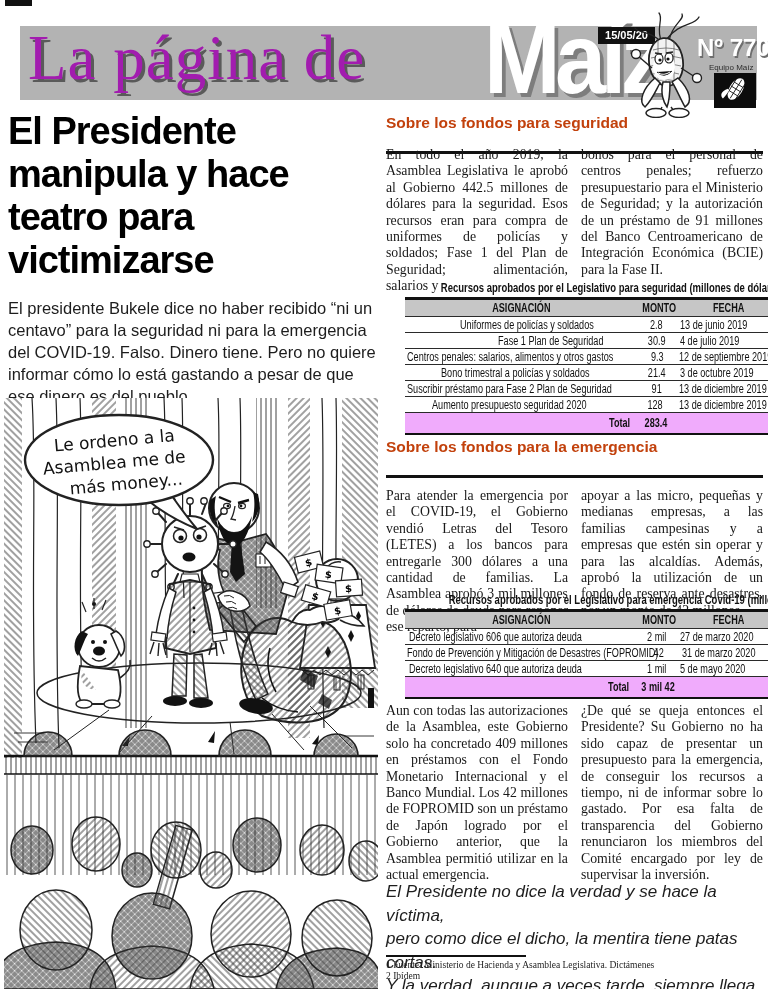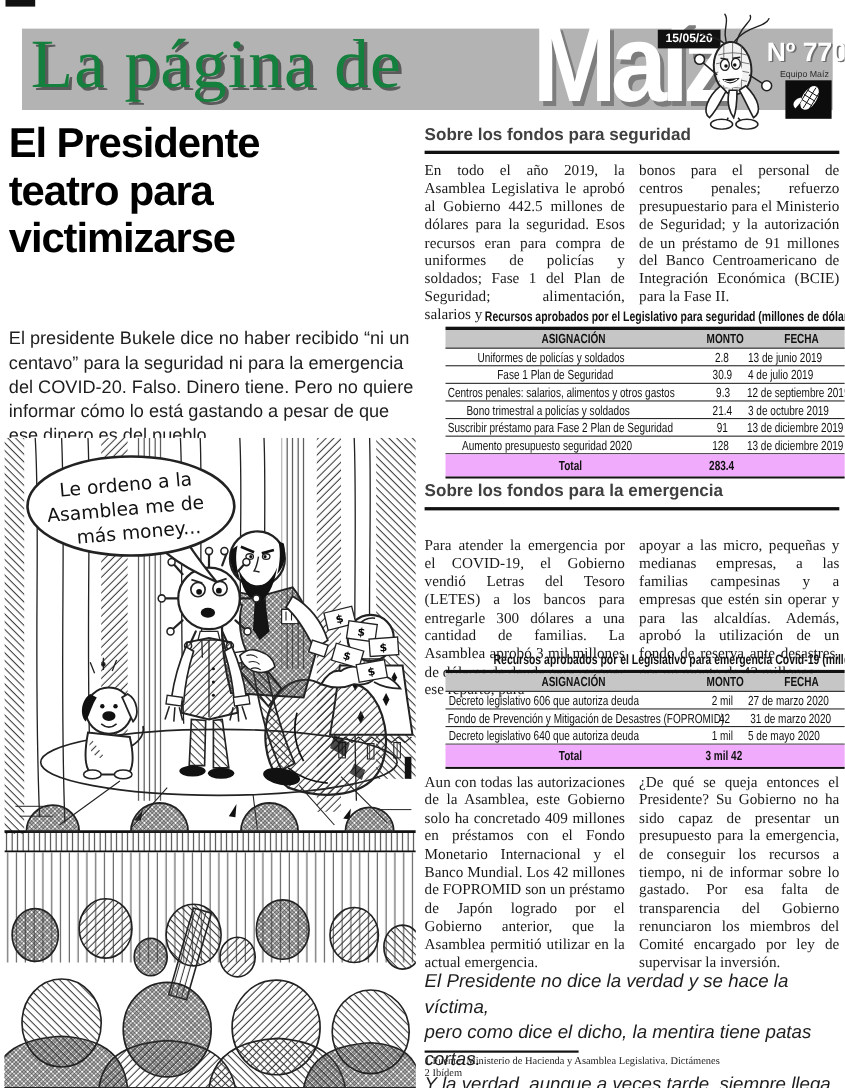--- a/index.html
+++ b/index.html
@@ -4,50 +4,50 @@
 <style>
   html,body{margin:0;padding:0;background:#fff;}
   .page{position:relative;width:768px;height:989px;background:#fff;overflow:hidden;
         font-family:"Liberation Sans",sans-serif;color:#111;}
   .abs{position:absolute;}
 
   
   .corner-dash{left:5px;top:0;width:27px;height:6px;background:#111;}
   .banner{left:20px;top:26px;width:737px;height:74px;background:#b3b3b3;}
   .script-title{left:28px;top:27px;font-family:"Liberation Serif",serif;font-size:63px;
-      line-height:1;color:#15803d;text-shadow:3px 3px 0 #5a5a5a;letter-spacing:1px;white-space:nowrap;}
+      line-height:1;color:#a21caf;text-shadow:3px 3px 0 #5a5a5a;letter-spacing:1px;white-space:nowrap;}
   .brand-wrap{left:484px;top:8px;transform:scaleX(0.92);transform-origin:0 0;}
   .brand{font-size:100px;line-height:1;font-weight:bold;color:#fff;letter-spacing:-6px;
       text-shadow:4px 4px 0 #7d7d7d;white-space:nowrap;}
   .date-box{left:598px;top:27px;width:57px;height:17px;background:#111;color:#fff;
       font-size:11px;font-weight:bold;text-align:center;line-height:17px;}
   .issue{left:697px;top:34px;font-size:24px;font-weight:bold;color:#fff;
       text-shadow:1.5px 1.5px 0 #6e6e6e;white-space:nowrap;}
   .team{left:709px;top:63px;font-size:8px;color:#2b2b2b;white-space:nowrap;}
   .logo-box{left:714px;top:73px;width:42px;height:35px;background:#0c0c0c;}
 
   
   .headline{left:8px;top:110px;width:372px;font-size:38px;font-weight:bold;
       line-height:43px;letter-spacing:-1px;color:#000000;}
   .deck{left:8px;top:297px;width:374px;font-size:16.5px;line-height:22px;color:#1d1d1d;}
 
   
-  .sec-head{left:386px;width:377px;font-size:15.5px;font-weight:bold;color:#404040;
-      padding-bottom:5px;border-bottom:3px solid #111;}
+  .sec-head{left:386px;width:377px;font-size:15.5px;font-weight:bold;color:#c2410c;
+      padding-bottom:19px;border-bottom:3px solid #111;}
   .cols{left:386px;width:377px;display:flex;gap:13px;font-family:"Liberation Serif",serif;
       font-size:13.8px;line-height:16.4px;color:#191919;}
   .cols .col{width:182px;text-align:justify;}
   .tbl-title{left:386px;width:377px;text-align:center;font-weight:bold;font-size:12.5px;white-space:nowrap;}
   .tbl-title .cnd{transform-origin:50% 50%;}
   .tbl{left:405px;width:377px;border-top:3px solid #111;border-bottom:2.5px solid #111;font-size:12px;}
   .tr{display:flex;align-items:center;height:15px;border-bottom:1.2px solid #2a2a2a;}
   .tr.th{background:#c6c6c6;height:16px;font-weight:bold;}
   .tr.total{background:#f0abfc;height:20px;font-weight:bold;border-bottom:none;}
   .td{overflow:visible;white-space:nowrap;}
-  .td.a{width:232px;text-align:center;padding-left:2px;}
+  .td.a{width:232px;text-align:right;padding-left:2px;}
   .td.m{width:40px;text-align:center;}
   .td.f{width:103px;text-align:left;padding-left:4px;}
   .tr.th .td{text-align:center;padding-left:0;}
   .cnd{display:inline-block;transform:scaleX(0.76);transform-origin:0 50%;white-space:nowrap;}
   .cndc{transform-origin:50% 50%;}
   .conclusion{left:386px;top:880px;width:377px;font-size:17px;font-style:italic;
       line-height:23.5px;color:#1d1d1d;}
   .foot-rule{left:386px;top:955px;width:140px;height:2px;background:#111;}
   .footnotes{left:386px;top:960px;width:377px;font-family:"Liberation Serif",serif;
       font-size:9.5px;line-height:11px;color:#222;}
@@ -118,24 +118,25 @@
           <path d="M15,20 C10,26 12,30 16,31 C17,27 17,23 17,21 Z" fill="#fff"></path>
         </g>
         <rect x="1" y="1" width="3" height="33" fill="#0c0c0c"></rect>
       </svg>
     </div>
   </header>
 
   <section>
     <h1 class="abs headline" style="margin:0;">
       <div>El Presidente</div>
+      <div>manipula y hace</div>
       <div>teatro para</div>
       <div>victimizarse</div>
     </h1>
-    <p class="abs deck" style="margin:0;">El presidente Bukele dice no haber recibido “ni un centavo” para la seguridad ni para la emergencia del COVID-20. Falso. Dinero tiene. Pero no quiere informar cómo lo está gastando a pesar de que ese dinero es del pueblo.</p>
+    <p class="abs deck" style="margin:0;">El presidente Bukele dice no haber recibido “ni un centavo” para la seguridad ni para la emergencia del COVID-19. Falso. Dinero tiene. Pero no quiere informar cómo lo está gastando a pesar de que ese dinero es del pueblo.</p>
   </section>
 
   <figure class="abs cartoon" style="margin:0;">
     <svg width="374" height="591" viewBox="0 0 374 591">
       <defs>
         <pattern id="pd1" patternUnits="userSpaceOnUse" width="5" height="5" patternTransform="rotate(45)">
           <line x1="2" y1="0" x2="2" y2="5" stroke="#2c2c2c" stroke-width="0.9"></line>
         </pattern>
         <pattern id="pd2" patternUnits="userSpaceOnUse" width="5" height="5" patternTransform="rotate(-45)">
           <line x1="2" y1="0" x2="2" y2="5" stroke="#2c2c2c" stroke-width="0.9"></line>

